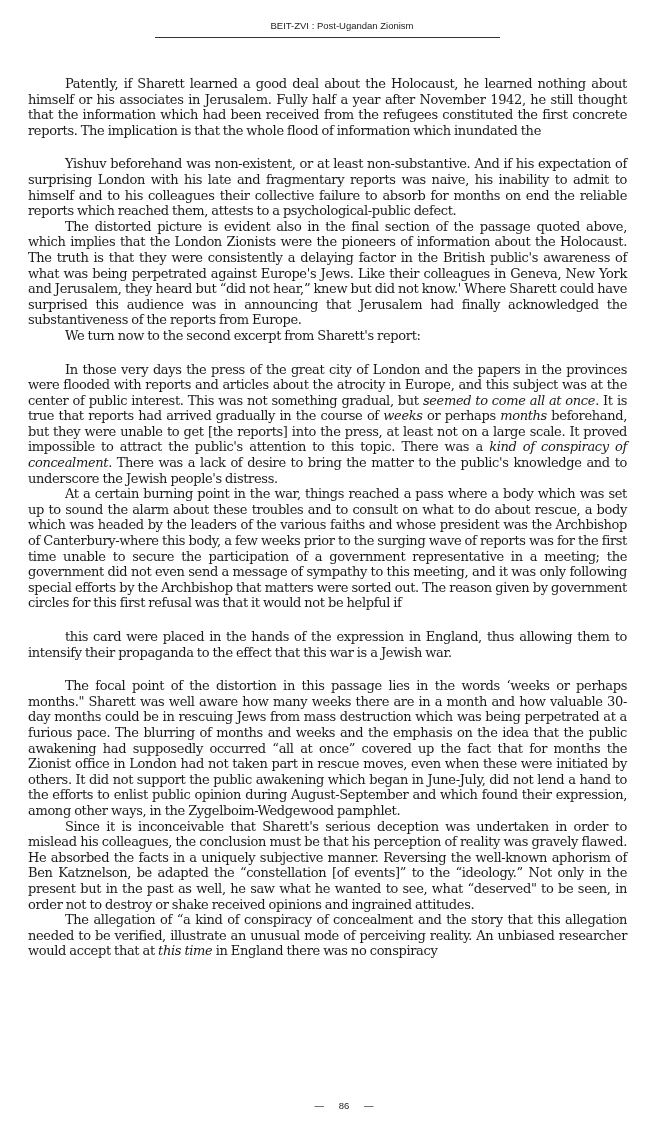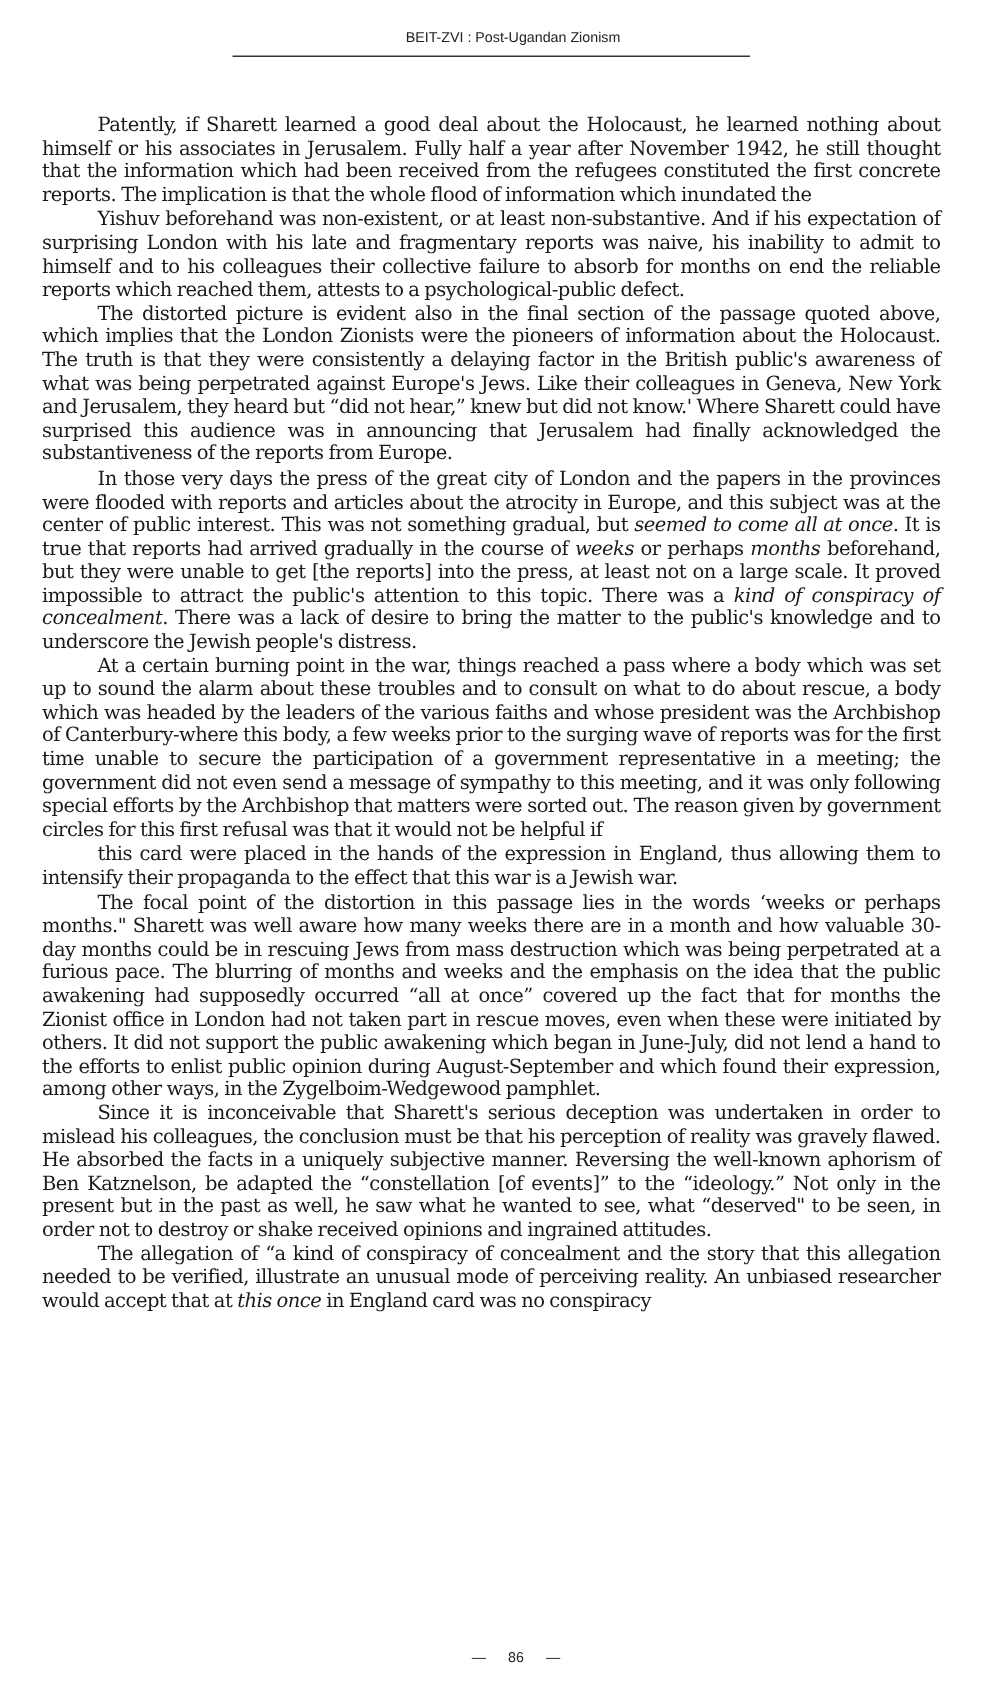--- a/index.html
+++ b/index.html
@@ -17,21 +17,21 @@
     position: absolute; top: 37px; left: 155px; width: 345px;
     border-top: 1px solid #333;
   }
   .body-text {
     position: absolute; left: 28px; top: 76px; width: 599px;
     font-family: "DejaVu Serif", serif;
     font-size: 13px; line-height: 15.6px;
     text-align: justify; letter-spacing: -0.35px; word-spacing: -0.5px;
   }
   .body-text p { margin: 0; text-indent: 37px; }
-  .body-text p.gap { margin-top: 1px; }
+  .body-text p.gap { margin-top: 18px; }
   .body-text em { font-style: italic; }
   .footer {
     position: absolute; top: 1100px; left: 16px; width: 656px;
     text-align: center;
     font-family: "Liberation Sans", sans-serif;
     font-size: 9.5px; color: #222;
   }
   .footer span { margin: 0 6px; }
 </style>
 </head>
@@ -39,25 +39,26 @@
 
 <div class="header">
   <span>BEIT-ZVI : Post-Ugandan Zionism</span>
 </div>
 <div class="header-rule"></div>
 
 <div class="body-text">
   <p><span>Patently, if Sharett learned a good deal about the Holocaust, he learned nothing about himself or his associates in Jerusalem. Fully half a year after November 1942, he still thought that the information which had been received from the refugees constituted the first concrete reports. The implication is that the whole flood of information which inundated the</span></p>
   <p class="gap"><span>Yishuv beforehand was non-existent, or at least non-substantive. And if his expectation of surprising London with his late and fragmentary reports was naive, his inability to admit to himself and to his colleagues their collective failure to absorb for months on end the reliable reports which reached them, attests to a psychological-public defect.</span></p>
   <p><span>The distorted picture is evident also in the final section of the passage quoted above, which implies that the London Zionists were the pioneers of information about the Holocaust. The truth is that they were consistently a delaying factor in the British public's awareness of what was being perpetrated against Europe's Jews. Like their colleagues in Geneva, New York and Jerusalem, they heard but “did not hear,” knew but did not know.' Where Sharett could have surprised this audience was in announcing that Jerusalem had finally acknowledged the substantiveness of the reports from Europe.</span></p>
+  <p><span>We turn now to the second excerpt from Sharett's report:</span></p>
   <p class="gap"><span>In those very days the press of the great city of London and the papers in the provinces were flooded with reports and articles about the atrocity in Europe, and this subject was at the center of public interest. This was not something gradual, but </span><em>seemed to come all at once</em><span>. It is true that reports had arrived gradually in the course of </span><em>weeks</em><span> or perhaps </span><em>months</em><span> beforehand, but they were unable to get [the reports] into the press, at least not on a large scale. It proved impossible to attract the public's attention to this topic. There was a </span><em>kind of conspiracy of concealment</em><span>. There was a lack of desire to bring the matter to the public's knowledge and to underscore the Jewish people's distress.</span></p>
   <p><span>At a certain burning point in the war, things reached a pass where a body which was set up to sound the alarm about these troubles and to consult on what to do about rescue, a body which was headed by the leaders of the various faiths and whose president was the Archbishop of Canterbury-where this body, a few weeks prior to the surging wave of reports was for the first time unable to secure the participation of a government representative in a meeting; the government did not even send a message of sympathy to this meeting, and it was only following special efforts by the Archbishop that matters were sorted out. The reason given by government circles for this first refusal was that it would not be helpful if</span></p>
   <p class="gap"><span>this card were placed in the hands of the expression in England, thus allowing them to intensify their propaganda to the effect that this war is a Jewish war.</span></p>
   <p class="gap"><span>The focal point of the distortion in this passage lies in the words ‘weeks or perhaps months." Sharett was well aware how many weeks there are in a month and how valuable 30-day months could be in rescuing Jews from mass destruction which was being perpetrated at a furious pace. The blurring of months and weeks and the emphasis on the idea that the public awakening had supposedly occurred “all at once” covered up the fact that for months the Zionist office in London had not taken part in rescue moves, even when these were initiated by others. It did not support the public awakening which began in June-July, did not lend a hand to the efforts to enlist public opinion during August-September and which found their expression, among other ways, in the Zygelboim-Wedgewood pamphlet.</span></p>
   <p><span>Since it is inconceivable that Sharett's serious deception was undertaken in order to mislead his colleagues, the conclusion must be that his perception of reality was gravely flawed. He absorbed the facts in a uniquely subjective manner. Reversing the well-known aphorism of Ben Katznelson, be adapted the “constellation [of events]” to the “ideology.” Not only in the present but in the past as well, he saw what he wanted to see, what “deserved" to be seen, in order not to destroy or shake received opinions and ingrained attitudes.</span></p>
-  <p><span>The allegation of “a kind of conspiracy of concealment and the story that this allegation needed to be verified, illustrate an unusual mode of perceiving reality. An unbiased researcher would accept that at </span><em>this once</em><span> in England card was no conspiracy</span></p>
+  <p><span>The allegation of “a kind of conspiracy of concealment and the story that this allegation needed to be verified, illustrate an unusual mode of perceiving reality. An unbiased researcher would accept that at </span><em>this time</em><span> in England there was no conspiracy</span></p>
 </div>
 
 <div class="footer">
   <span>—</span>
   <span>86</span>
   <span>—</span>
 </div>
 
 </body></html>

